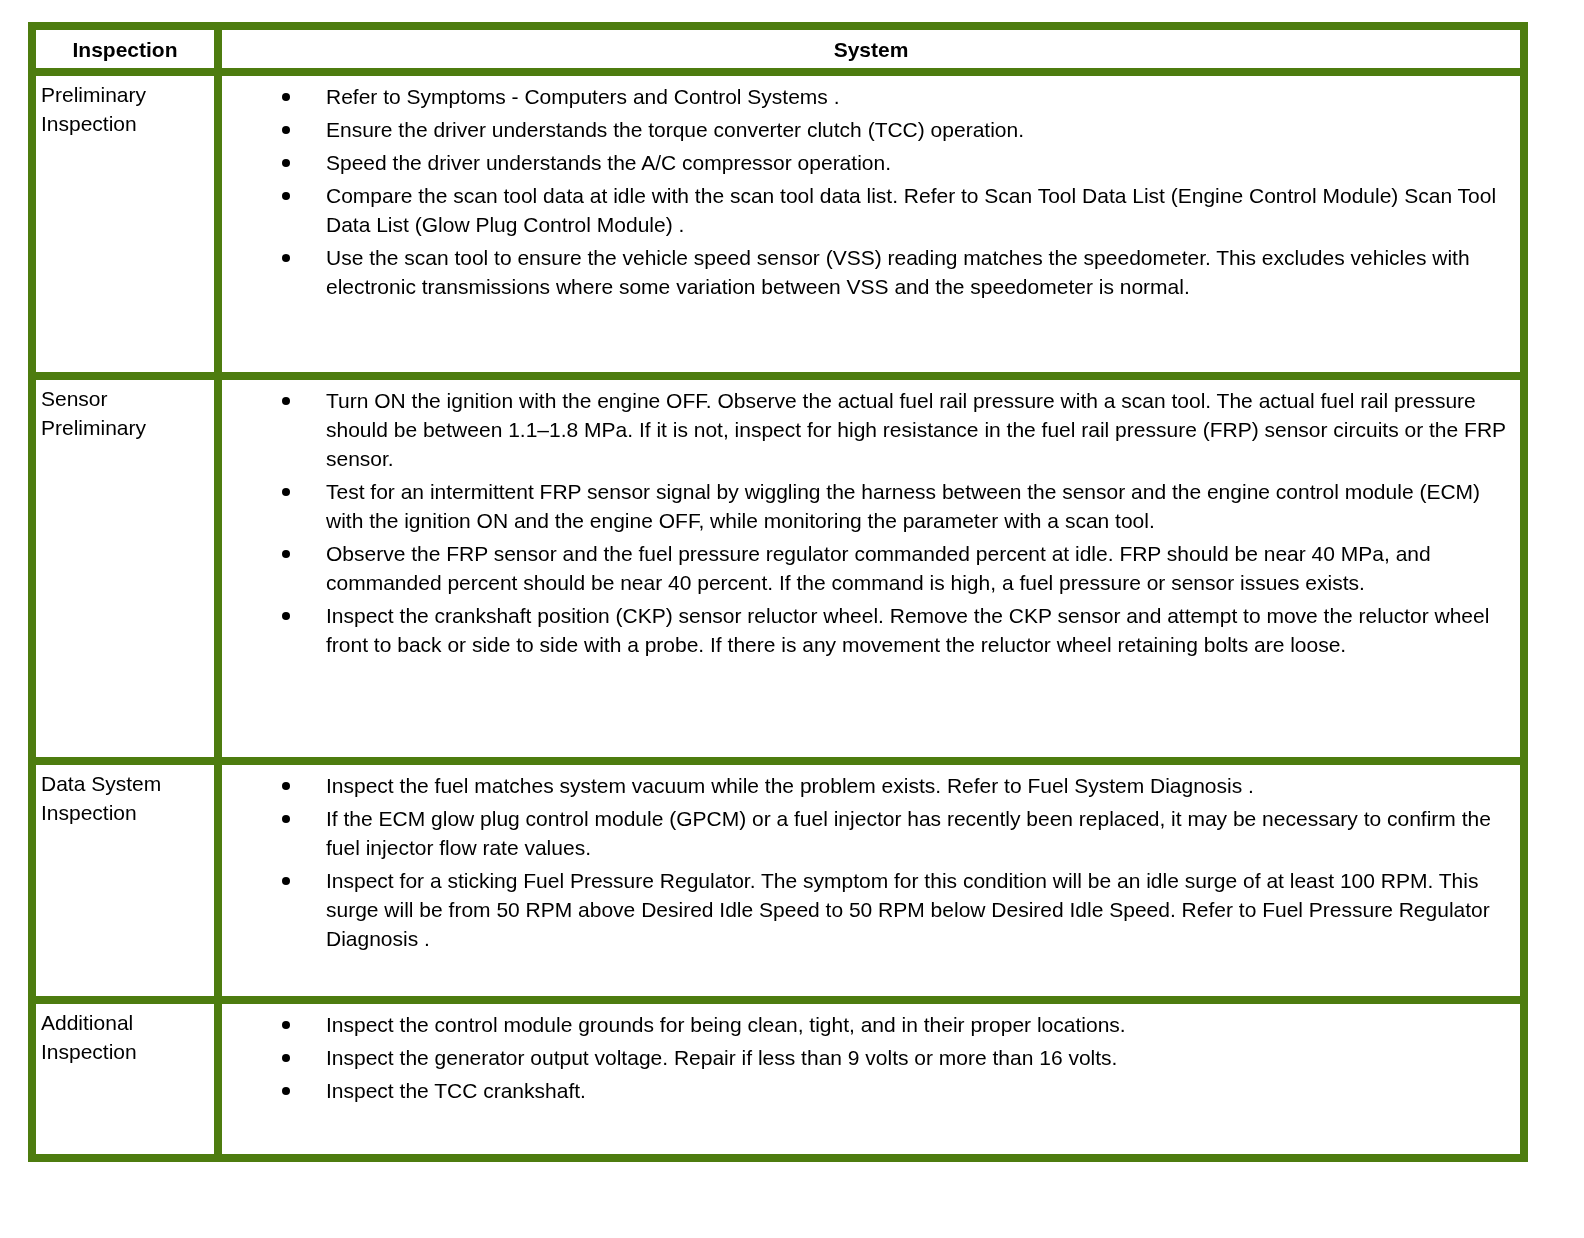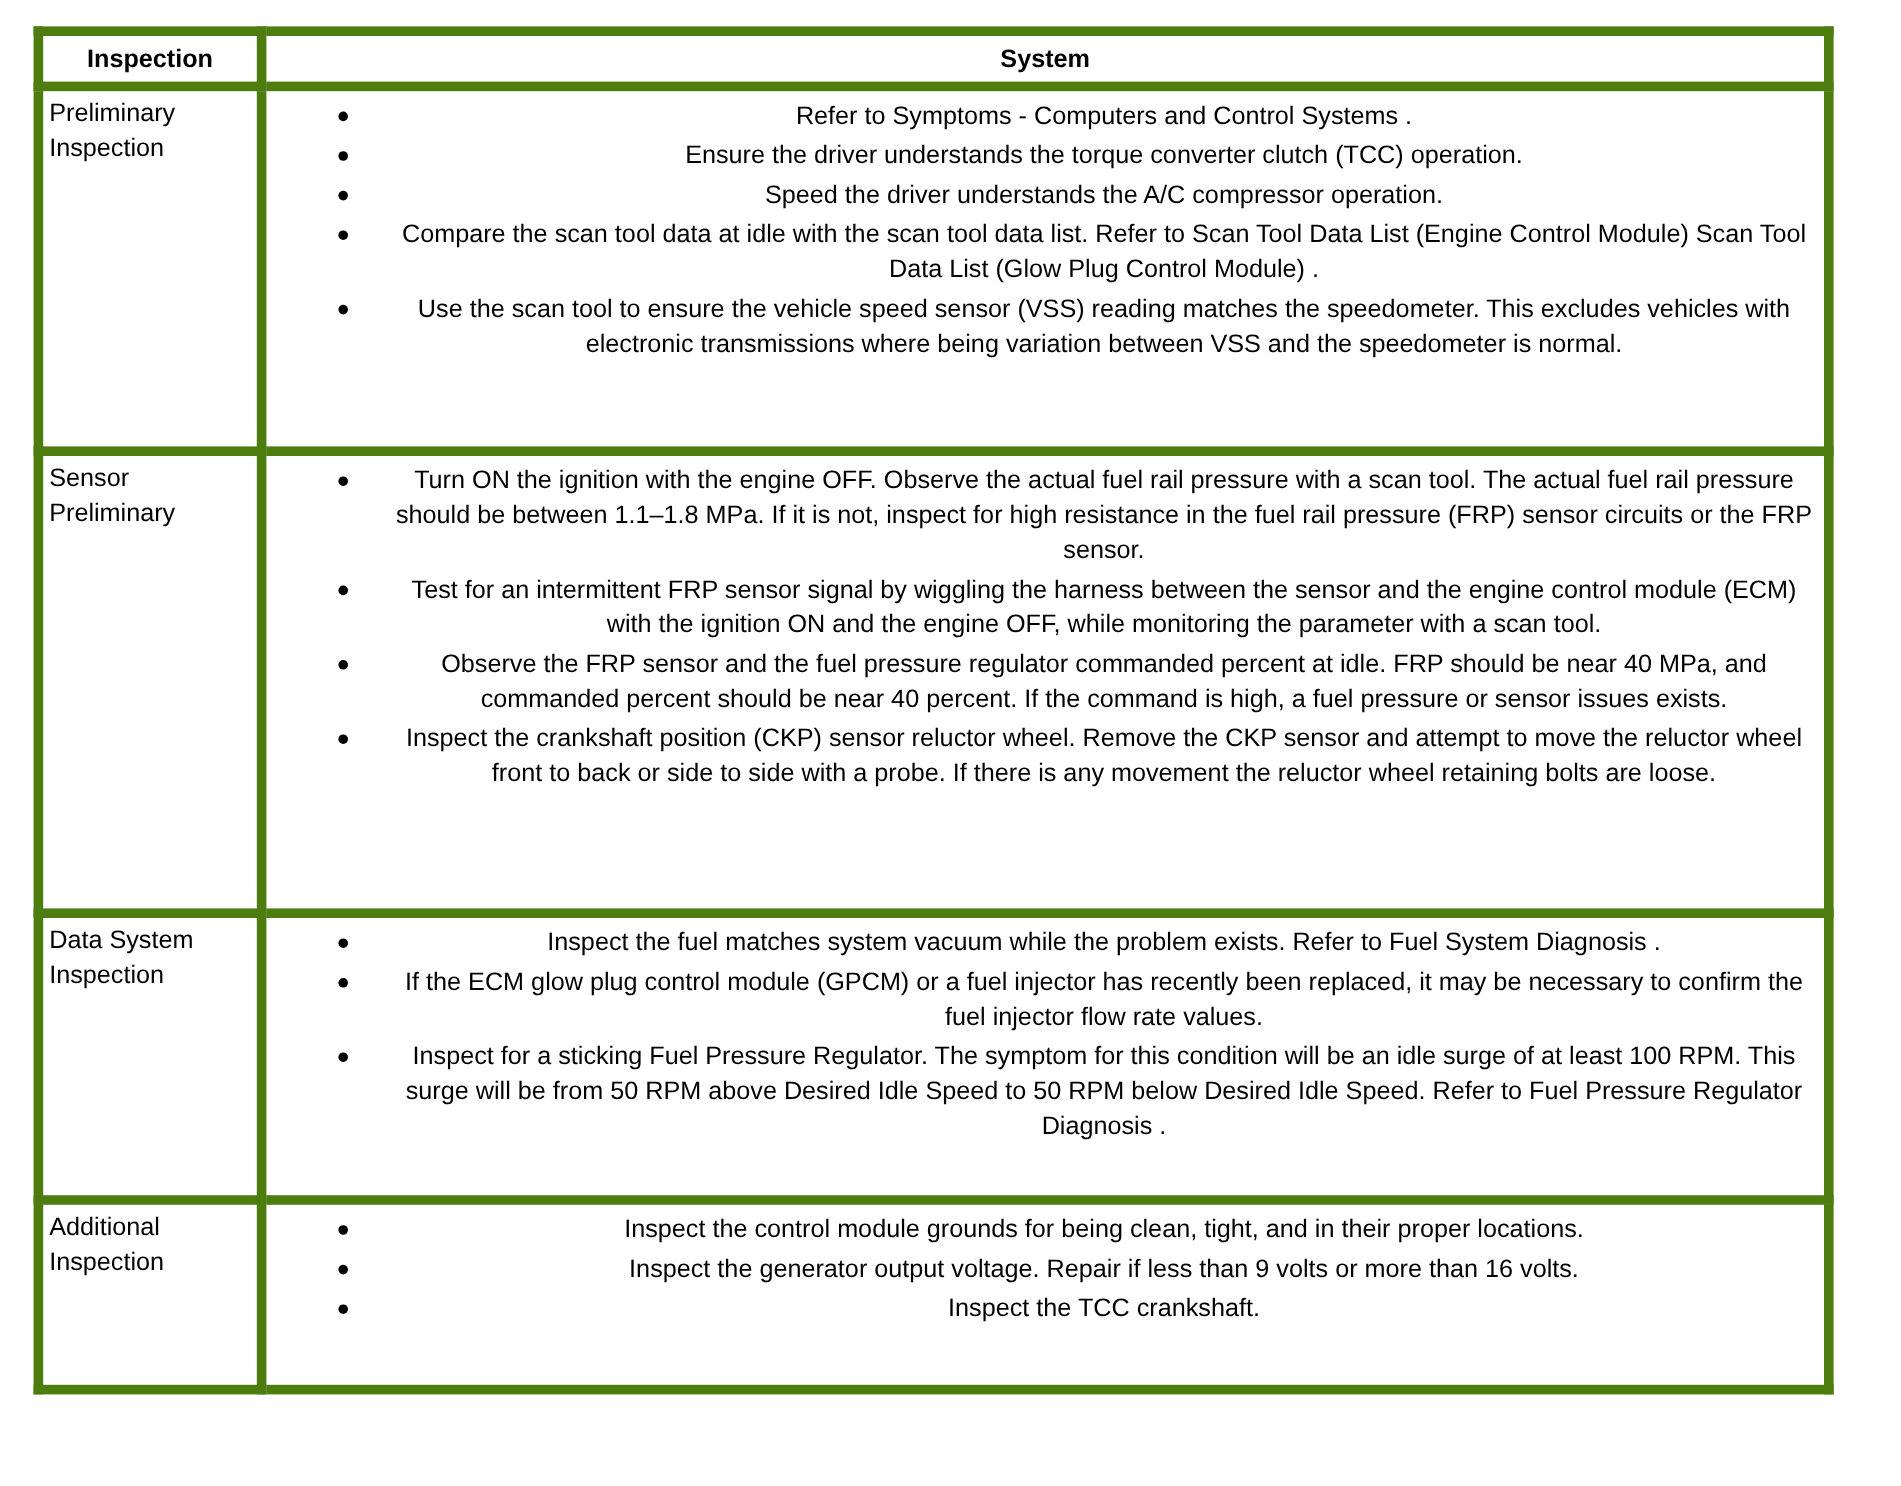--- a/index.html
+++ b/index.html
@@ -44,21 +44,20 @@
     .insp-cell {
       padding: 4px 5px 0 5px !important;
     }
     .action-cell {
       padding: 6px 6px 0 0 !important;
     }
     ul.acts {
       list-style: none;
       margin: 0;
       padding: 0;
-      text-align: center;
     }
     ul.acts li {
       position: relative;
       padding-left: 104px;
       margin-bottom: 4px;
     }
     ul.acts li .bullet {
       position: absolute;
       left: 60px;
       top: 11px;
@@ -89,21 +88,21 @@
   <tbody>
 
     <tr class="r-pre">
       <td class="insp-cell">Preliminary Inspection</td>
       <td class="action-cell">
         <ul class="acts">
           <li><span class="bullet"></span><span>Refer to Symptoms - Computers and Control Systems .</span></li>
           <li><span class="bullet"></span><span>Ensure the driver understands the torque converter clutch (TCC) operation.</span></li>
           <li><span class="bullet"></span><span>Speed the driver understands the A/C compressor operation.</span></li>
           <li><span class="bullet"></span><span>Compare the scan tool data at idle with the scan tool data list. Refer to Scan Tool Data List (Engine Control Module) Scan Tool Data List (Glow Plug Control Module) .</span></li>
-          <li><span class="bullet"></span><span>Use the scan tool to ensure the vehicle speed sensor (VSS) reading matches the speedometer. This excludes vehicles with electronic transmissions where being variation between VSS and the speedometer is normal.</span></li>
+          <li><span class="bullet"></span><span>Use the scan tool to ensure the vehicle speed sensor (VSS) reading matches the speedometer. This excludes vehicles with electronic transmissions where some variation between VSS and the speedometer is normal.</span></li>
         </ul>
       </td>
     </tr>
 
     <tr class="r-sen">
       <td class="insp-cell">Sensor Preliminary</td>
       <td class="action-cell">
         <ul class="acts">
           <li><span class="bullet"></span><span>Turn ON the ignition with the engine OFF. Observe the actual fuel rail pressure with a scan tool. The actual fuel rail pressure should be between 1.1–1.8 MPa. If it is not, inspect for high resistance in the fuel rail pressure (FRP) sensor circuits or the FRP sensor.</span></li>
           <li><span class="bullet"></span><span>Test for an intermittent FRP sensor signal by wiggling the harness between the sensor and the engine control module (ECM) with the ignition ON and the engine OFF, while monitoring the parameter with a scan tool.</span></li>

